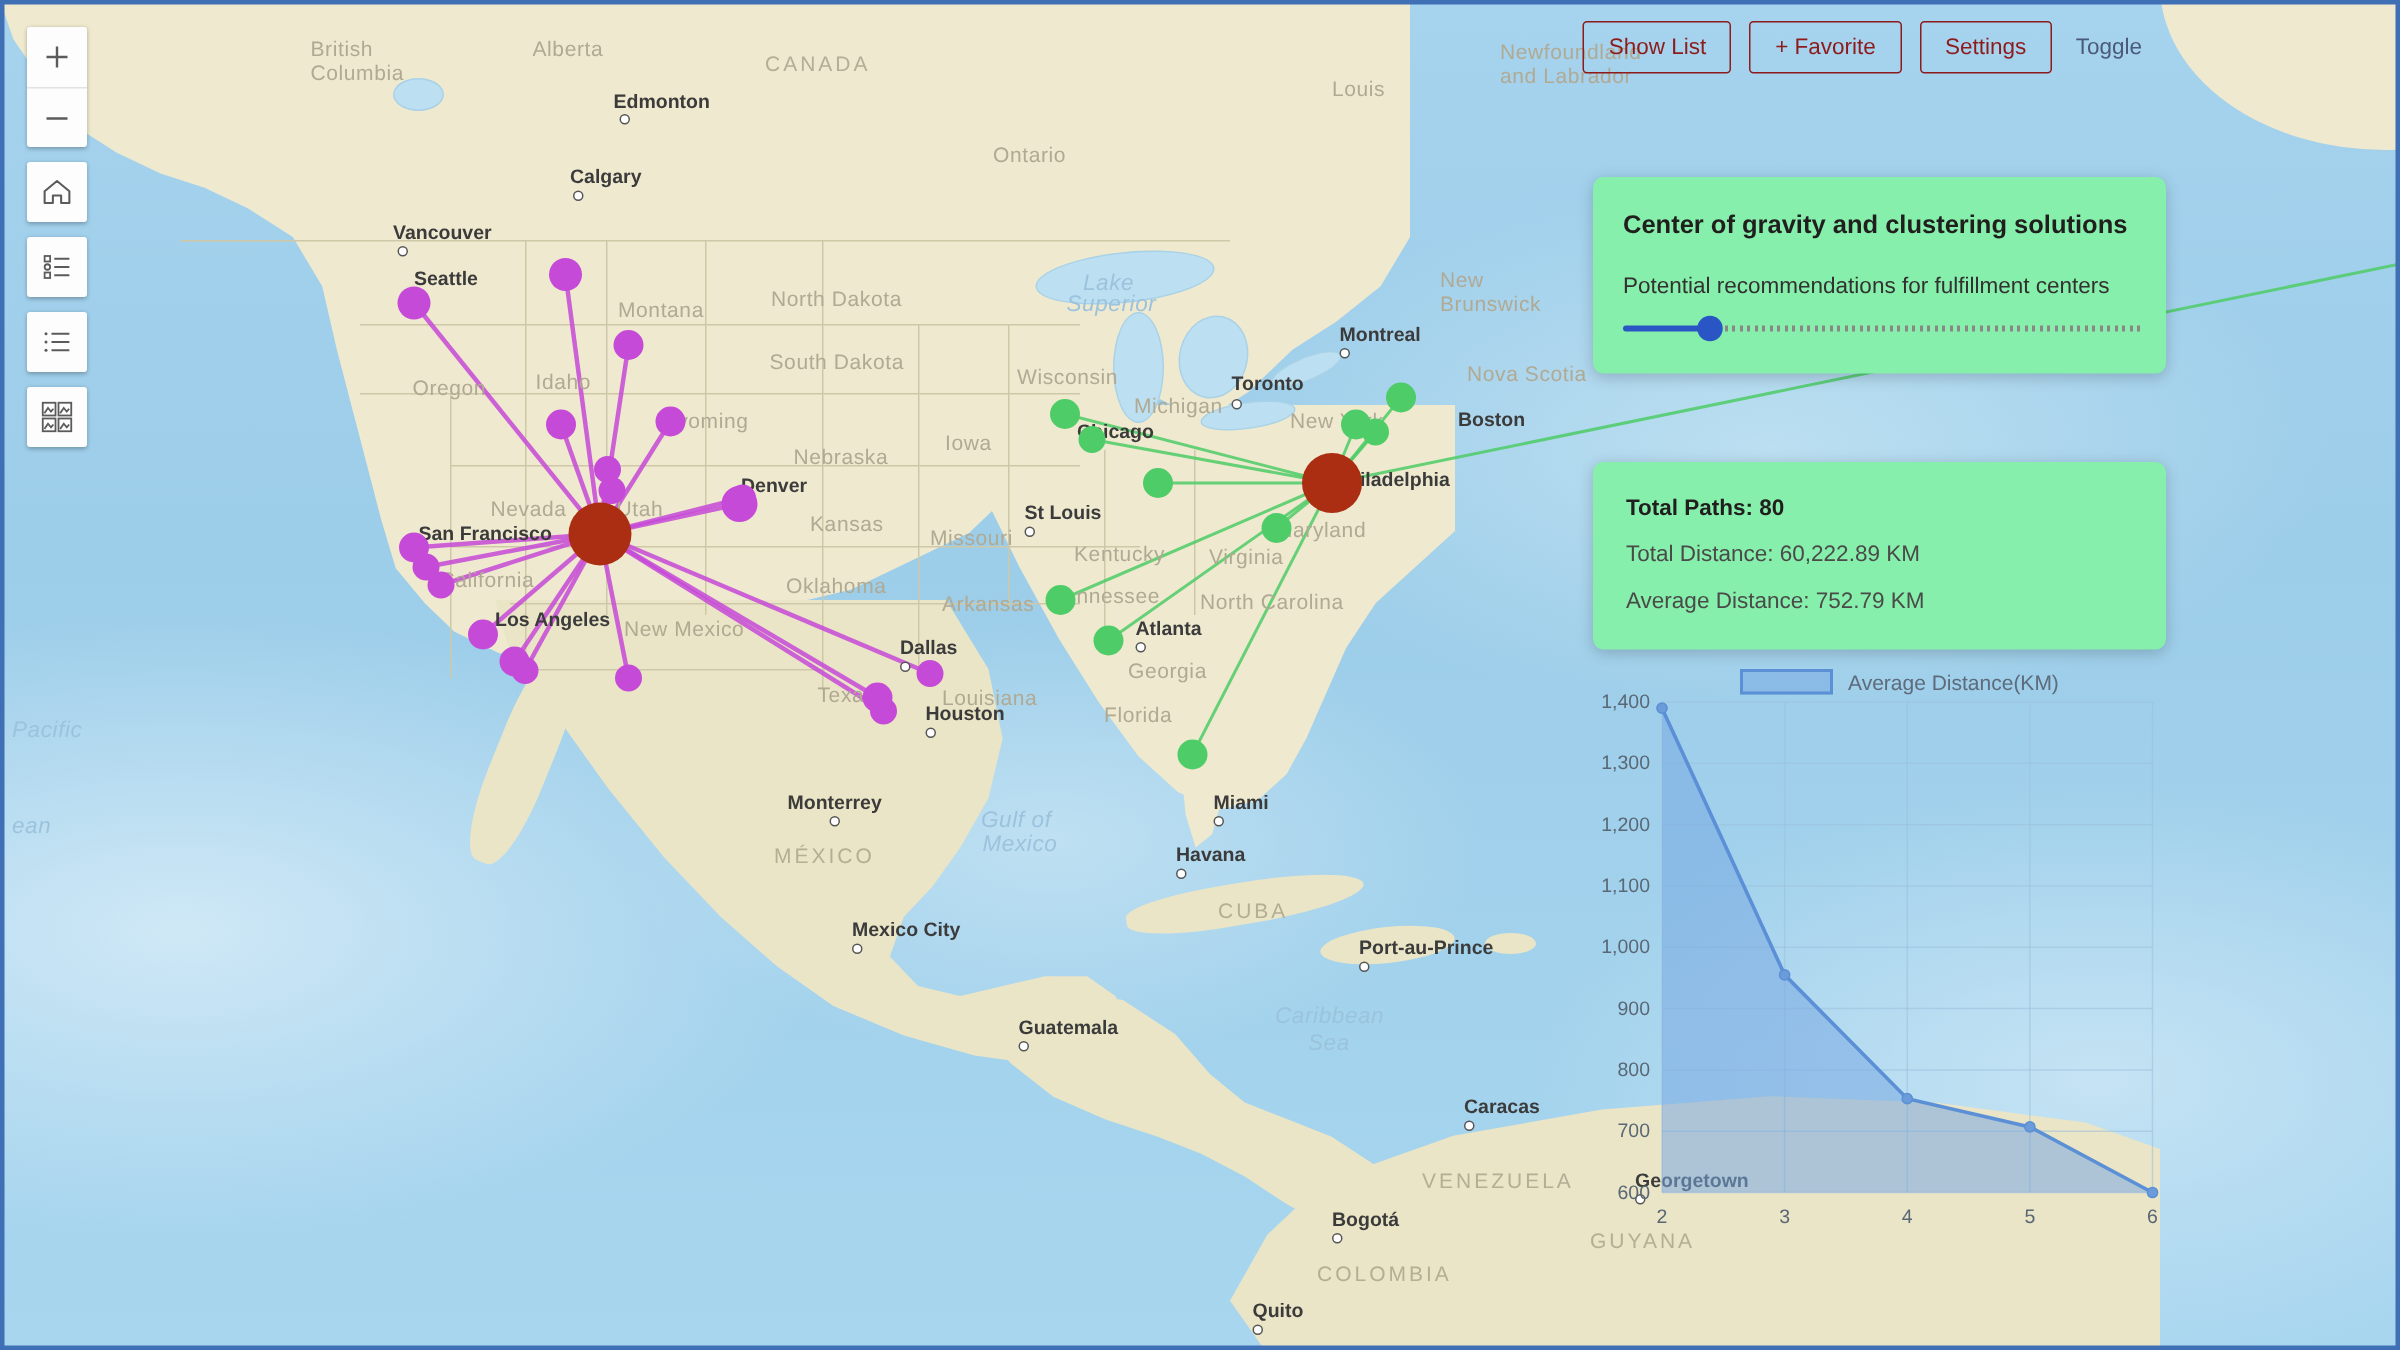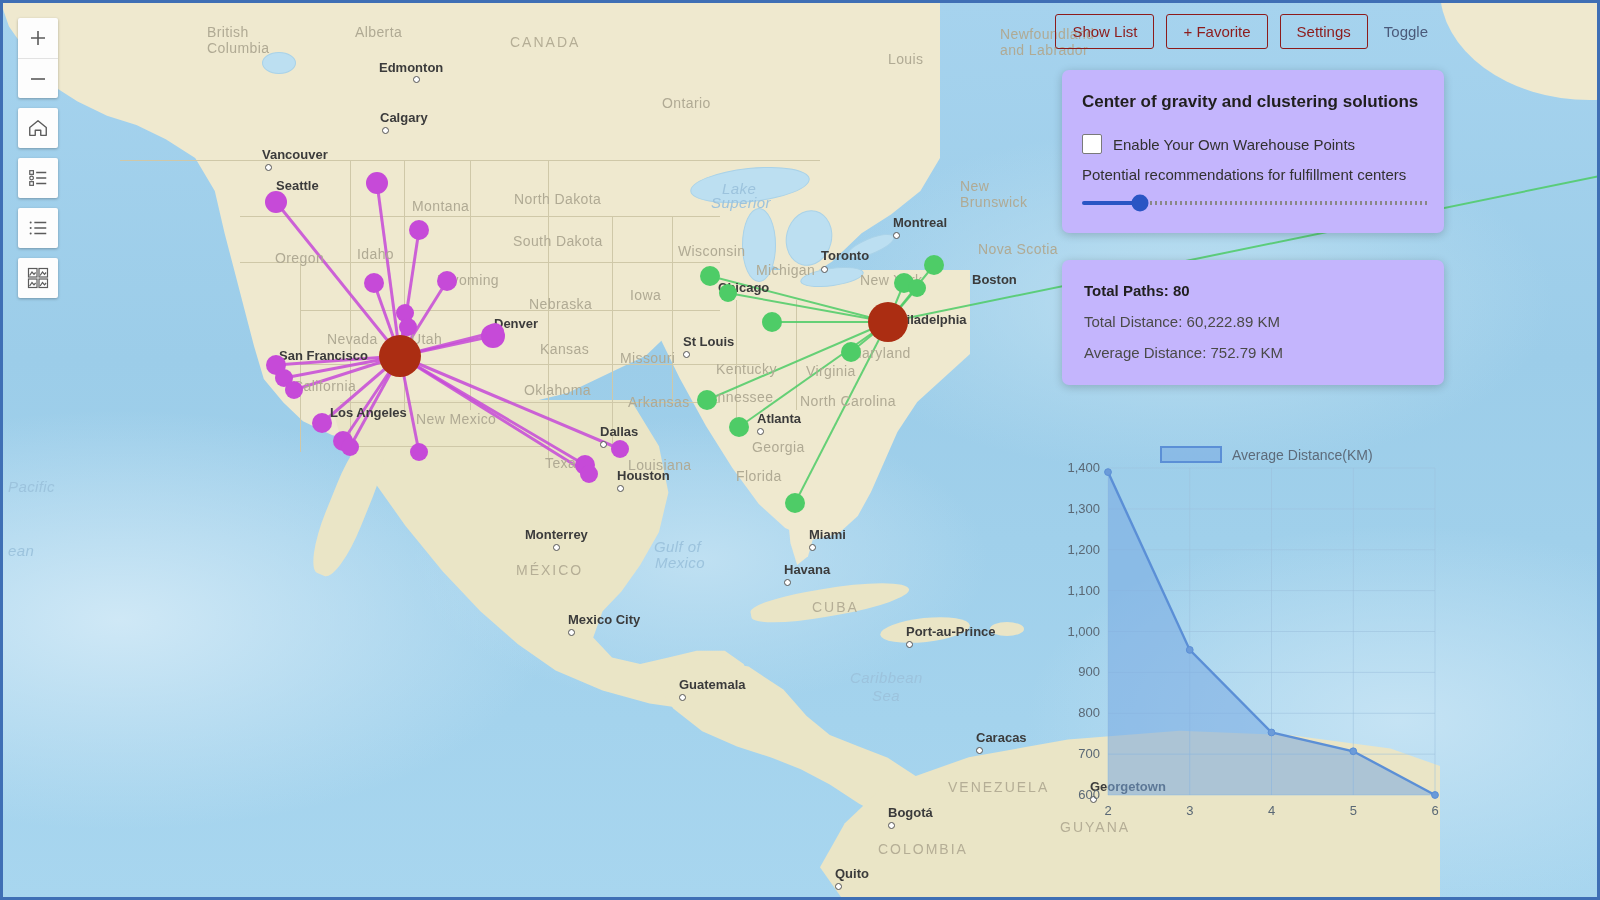--- a/index.html
+++ b/index.html
@@ -149,22 +149,22 @@
     font-family:"Liberation Sans", sans-serif;
     font-size:15px; padding:9px 16px; border-radius:3px; cursor:pointer;
     line-height:1;
   }
   .act-link {
     color:#4b5a7a; font-size:15px; cursor:pointer; padding:9px 4px;
   }
 
   
   .panel {
-    position:absolute; background:#c4b5fd; border-radius:7px;
-    box-shadow:0 2px 10px rgba(0,0,0,.20); z-index:45;
+    position:absolute; background:#86efac; border-radius:7px;
+    box-shadow:0 2px 10px rgba(0,0,0,.20); z-index:45;margin-top:48px;
   }
   #panel-controls { left:1062px; top:70px; width:382px; padding:22px 20px 20px 20px; }
   #panel-controls .ptitle {
     font-size:17px; font-weight:bold; color:#201f1e; margin-bottom:22px;
   }
   .cbrow { display:flex; align-items:center; gap:11px; margin-bottom:12px; }
   .cbox {
     width:20px; height:20px; border:1px solid #7a7a7a; border-radius:2px;
     background:#fff; cursor:pointer; flex:0 0 auto;
   }
@@ -330,21 +330,21 @@
       <div class="mlabel" style="left: 860px; top: 272px;">New York</div>
       <div class="mlabel" style="left: 850px; top: 345px;">Maryland</div>
       <div class="mlabel ocean-lbl" style="left: 8px; top: 478px;">Pacific</div>
       <div class="mlabel ocean-lbl" style="left: 8px; top: 494px; margin-top: 48px;">ean</div>
       <div class="mlabel ocean-lbl" style="left: 654px; top: 538px;">Gulf of</div>
       <div class="mlabel ocean-lbl" style="left: 655px; top: 554px;">Mexico</div>
       <div class="mlabel ocean-lbl" style="left: 850px; top: 669px;">Caribbean</div>
       <div class="mlabel ocean-lbl" style="left: 872px; top: 687px;">Sea</div>
       <div class="mlabel ocean-lbl" style="left: 722px; top: 180px;">Lake</div>
       <div class="mlabel ocean-lbl" style="left: 711px; top: 194px;">Superior</div>
-      <div class="city" style="left: 379px; top: 60px;">Edmonton</div>
+      <div class="city" style="left: 409px; top: 60px;">Edmonton</div>
       <div class="city-dot" style="left: 413px; top: 76px;"></div>
       <div class="city" style="left: 380px; top: 110px;">Calgary</div>
       <div class="city-dot" style="left: 382px; top: 127px;"></div>
       <div class="city" style="left: 262px; top: 147px;">Vancouver</div>
       <div class="city-dot" style="left: 265px; top: 164px;"></div>
       <div class="city" style="left: 276px; top: 178px;">Seattle</div>
       <div class="city" style="left: 893px; top: 215px;">Montreal</div>
       <div class="city-dot" style="left: 893px; top: 232px;"></div>
       <div class="city" style="left: 821px; top: 248px;">Toronto</div>
       <div class="city-dot" style="left: 821px; top: 266px;"></div>
@@ -479,24 +479,20 @@
 
 <div id="top-actions">
   <button class="act-btn">Show List</button>
   <button class="act-btn">+ Favorite</button>
   <button class="act-btn">Settings</button>
   <span class="act-link">Toggle</span>
 </div>
 
 <div class="panel" id="panel-controls">
   <div class="ptitle">Center of gravity and clustering solutions</div>
-  <div class="cbrow">
-    <div class="cbox"></div>
-    <div class="cblabel">Enable Your Own Warehouse Points</div>
-  </div>
   <div class="slider-label">Potential recommendations for fulfillment centers</div>
   <div class="slider-wrap">
     <div class="slider-fill" id="sl-fill" style="width: 58px;"></div>
     <div class="slider-rest" id="sl-rest" style="left: 68px; width: 278px;"></div>
     <div class="slider-thumb" id="sl-thumb" style="left: 58px;"></div>
   </div>
 </div>
 
 <div class="panel" id="panel-stats">
   <div class="srow-strong">Total Paths: 80</div>

